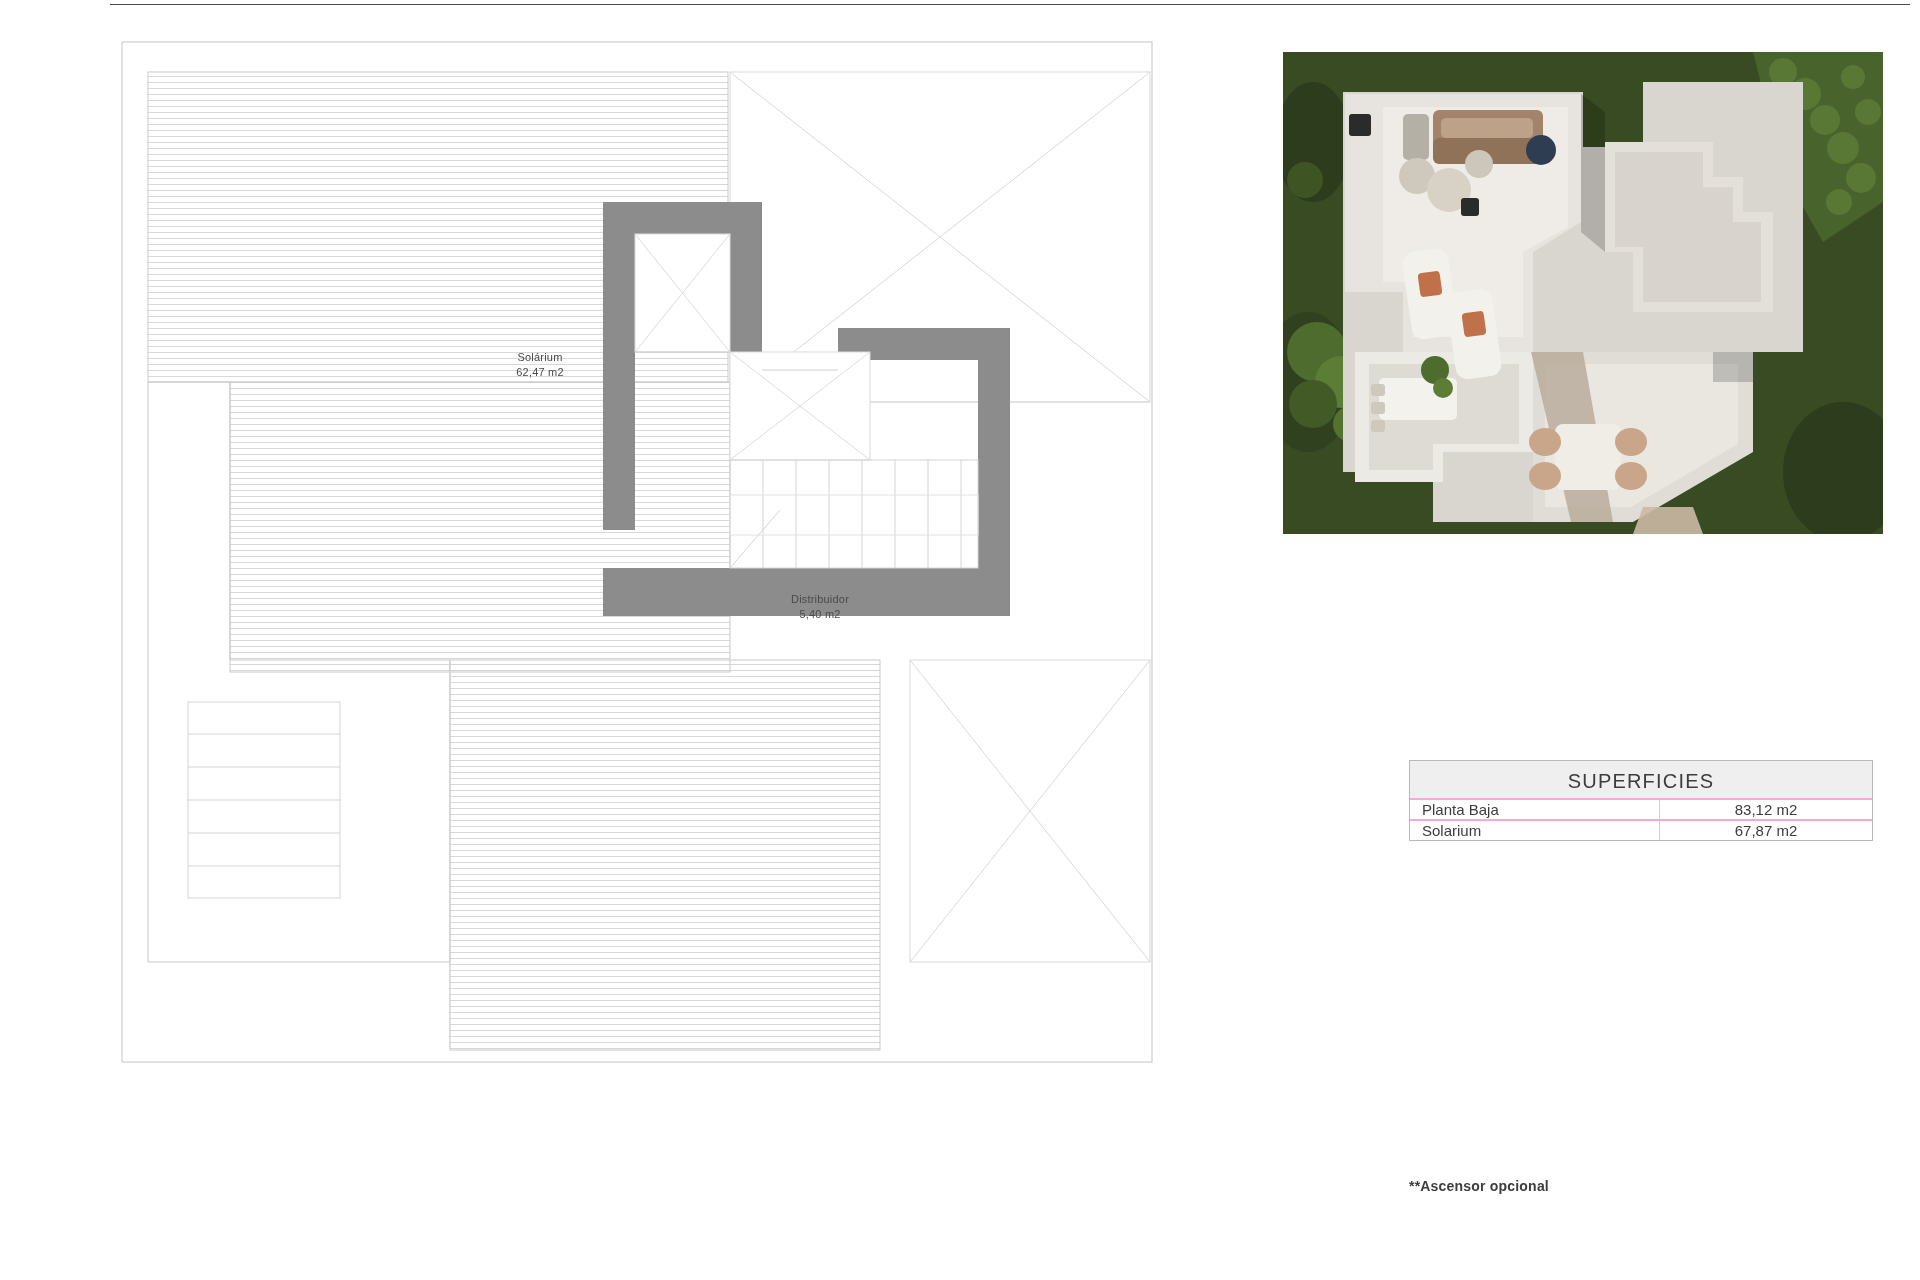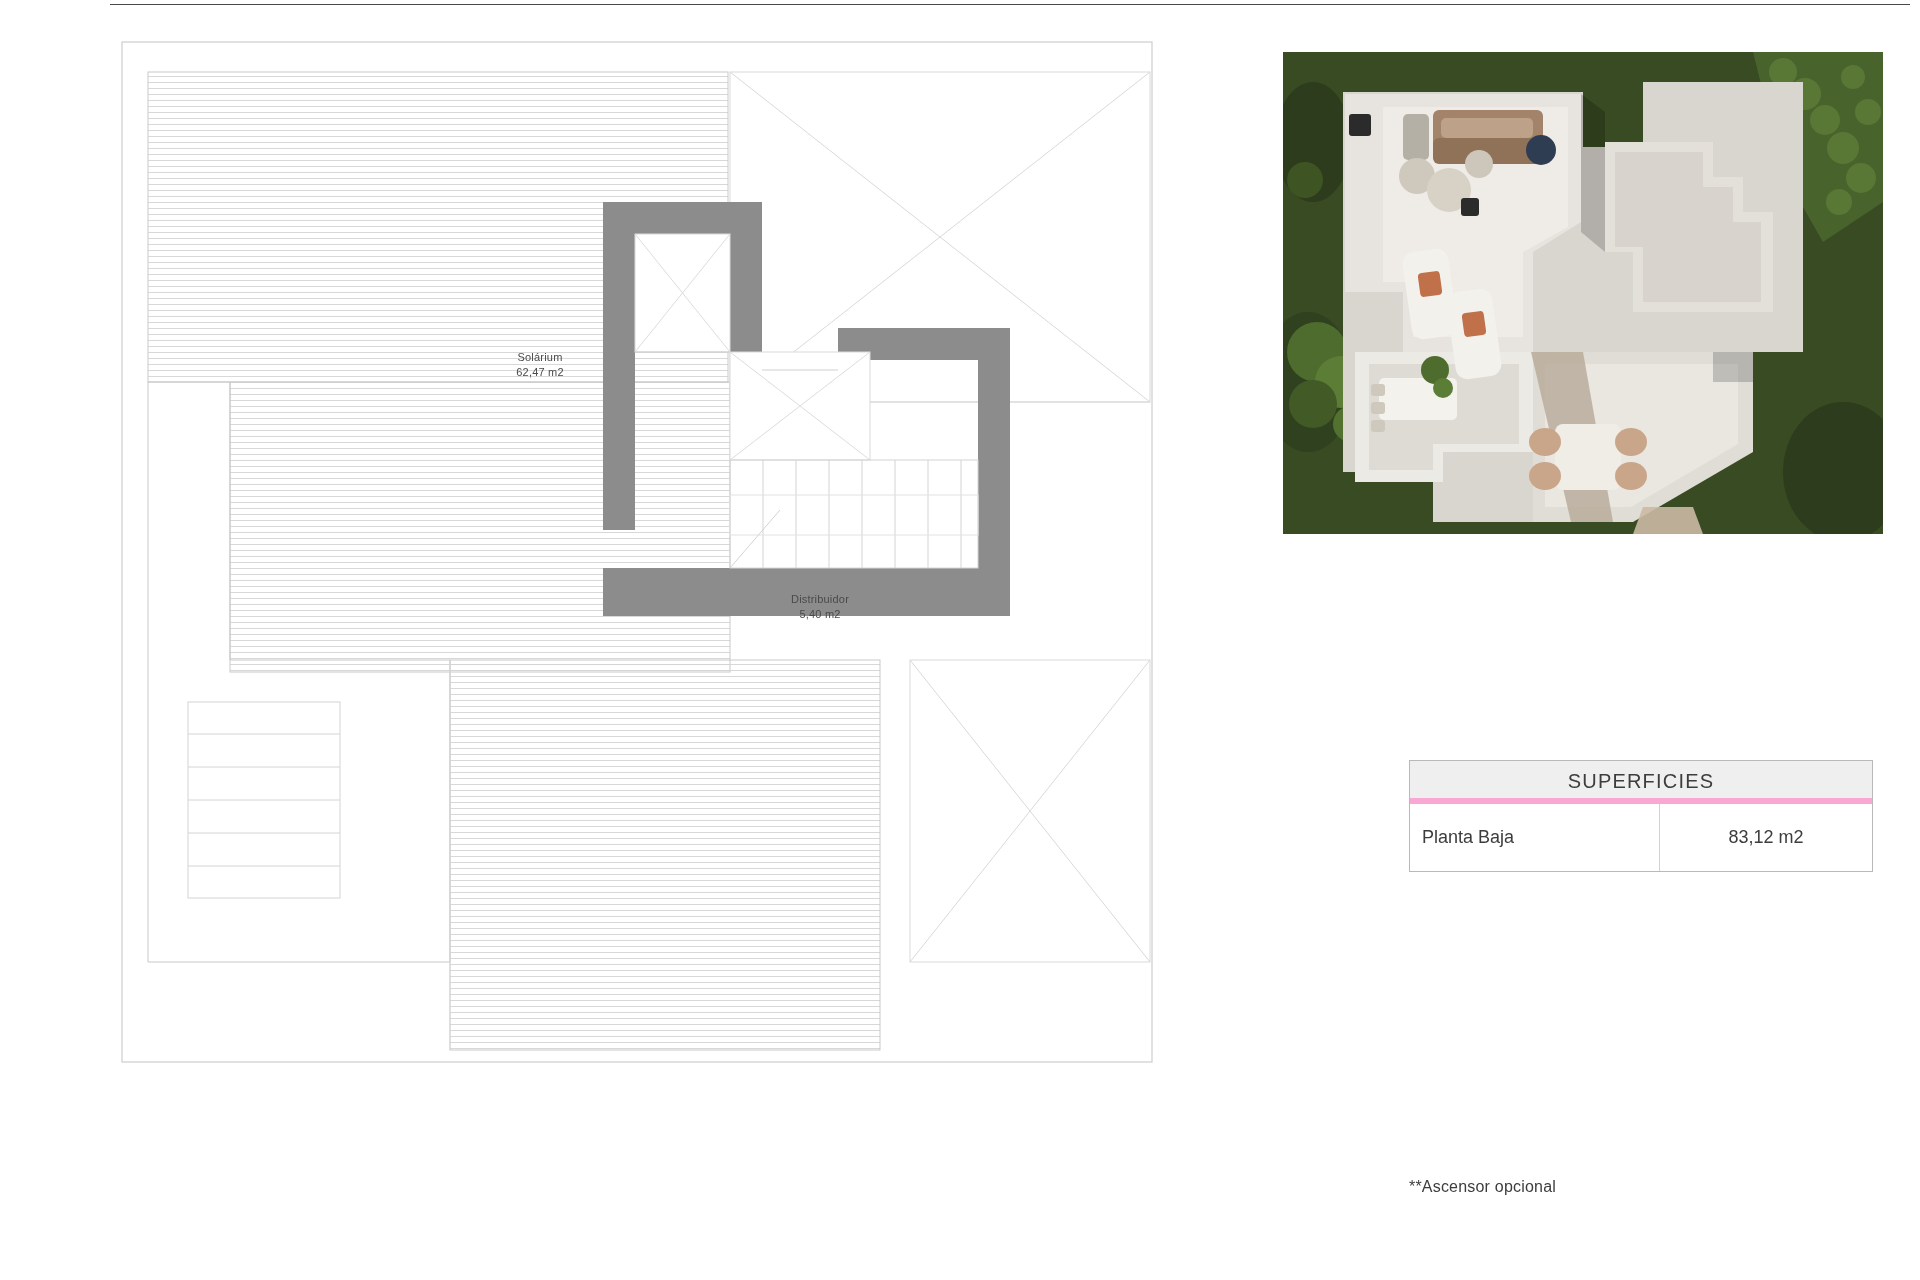--- a/index.html
+++ b/index.html
@@ -80,41 +80,42 @@
   #surfaces th {
     background: #efefef;
     font-weight: normal;
     font-size: 20px;
     letter-spacing: 1.2px;
     padding: 9px 0 5px 0;
     color: #3d3d3d;
     border-bottom: 1px solid #b9b9b9;
   }
   #surfaces td {
-    border-top: 6px solid #f9a8d4;
-    padding: 23px 12px;
+    border-top: 2px solid #f9a8d4;
+    padding: 1px 12px;
     color: #3d3d3d;
-    font-size: 18px;
+    font-size: 15px;
   }
   #surfaces td.name {
     width: 225px;
     border-right: 1px solid #d2d2d2;
   }
   #surfaces td.value {
     text-align: center;
     margin-top: 47px;
   }
 
   #footnote {
     position: absolute;
     left: 1409px;
     top: 1178px;
-    font-size: 16px;
+    font-size: 14px;
     color: #3d3d3d;
     letter-spacing: 0.2px;
+    font-weight: bold;
   }
 </style>
 </head>
 <body>
 
 <div class="top-rule"></div>
 
 <div id="floorplan">
   <svg width="1060" height="1140" viewBox="0 0 1060 1140" xmlns="http://www.w3.org/2000/svg">
     <defs>
@@ -311,17 +312,21 @@
     <thead>
       <tr>
         <th colspan="2">SUPERFICIES</th>
       </tr>
     </thead>
     <tbody>
       <tr>
         <td class="name">Planta Baja</td>
         <td class="value">83,12 m2</td>
       </tr>
+      <tr>
+        <td class="name">Solarium</td>
+        <td class="value">67,87 m2</td>
+      </tr>
     </tbody>
   </table>
 </div>
 
 <div id="footnote">**Ascensor opcional</div>
 
 </body></html>

